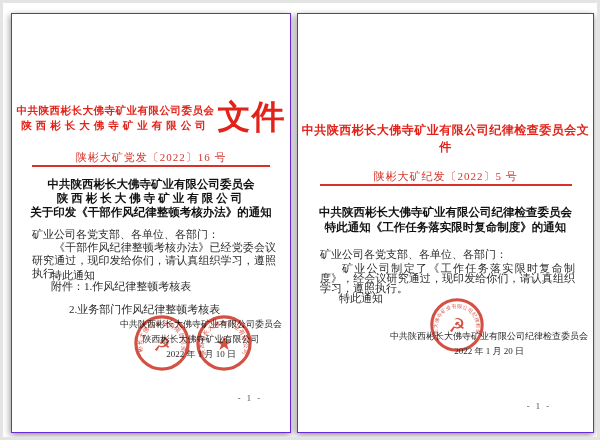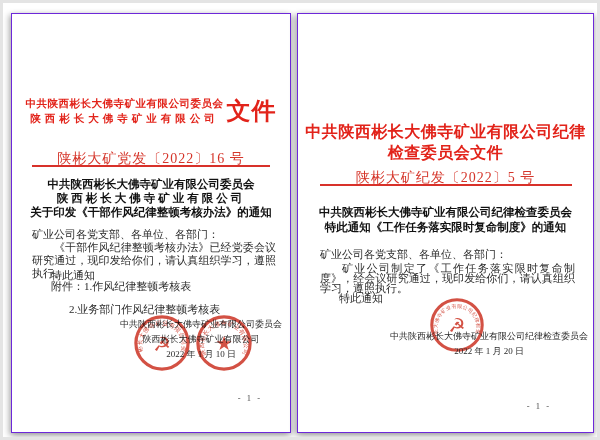--- a/index.html
+++ b/index.html
@@ -21,32 +21,32 @@
 
   
   .letterhead {
     position:absolute; top:81px; left:0; right:0;
     display:flex; justify-content:center; align-items:center;
     color:#e2231a;
   }
   .org-lines { text-align:center; font-weight:bold; line-height:15px; }
   .org-line1 { font-size:10.5px; letter-spacing:0.5px; }
   .org-line2 { font-size:10.5px; letter-spacing:4px; }
-  .file-label { font-size:24px; font-weight:bold; margin-left:3px; letter-spacing:1px; }
+  .file-label { font-size:33px; font-weight:bold; margin-left:3px; letter-spacing:1px; }
 
   
   .letterhead-single {
     position:absolute; top:108px; left:0; right:0;
     text-align:center; color:#e2231a; font-weight:bold;
-    font-size:16px; letter-spacing:0.5px;
+    font-size:12px; letter-spacing:0.5px;
   }
 
   .doc-number {
     position:absolute; left:0; right:0; text-align:center;
-    color:#d5352a; font-size:14px; letter-spacing:1px;
+    color:#d5352a; font-size:11px; letter-spacing:1px;
   }
   .red-rule {
     position:absolute; left:50%; transform:translateX(-50%);
     height:2px; background:#d8312a;
   }
   .doc-title {
     position:absolute; left:0; right:0; text-align:center;
     font-weight:bold; color:#111; font-size:11.5px; line-height:14px;
     font-family:"Liberation Sans","DejaVu Sans",sans-serif;
   }

